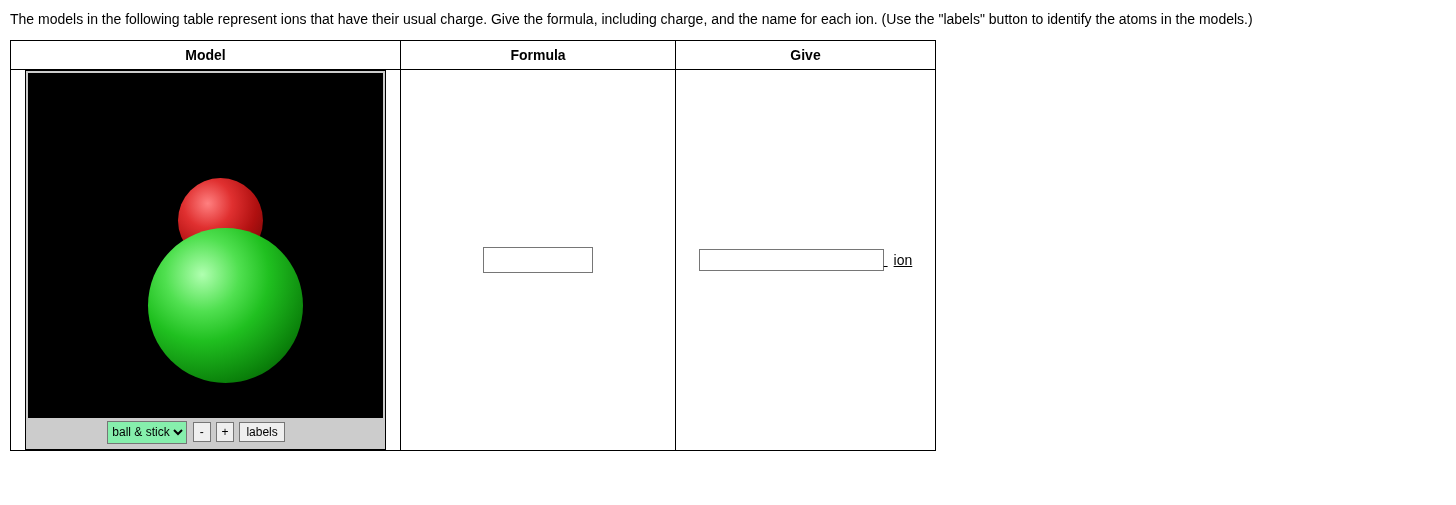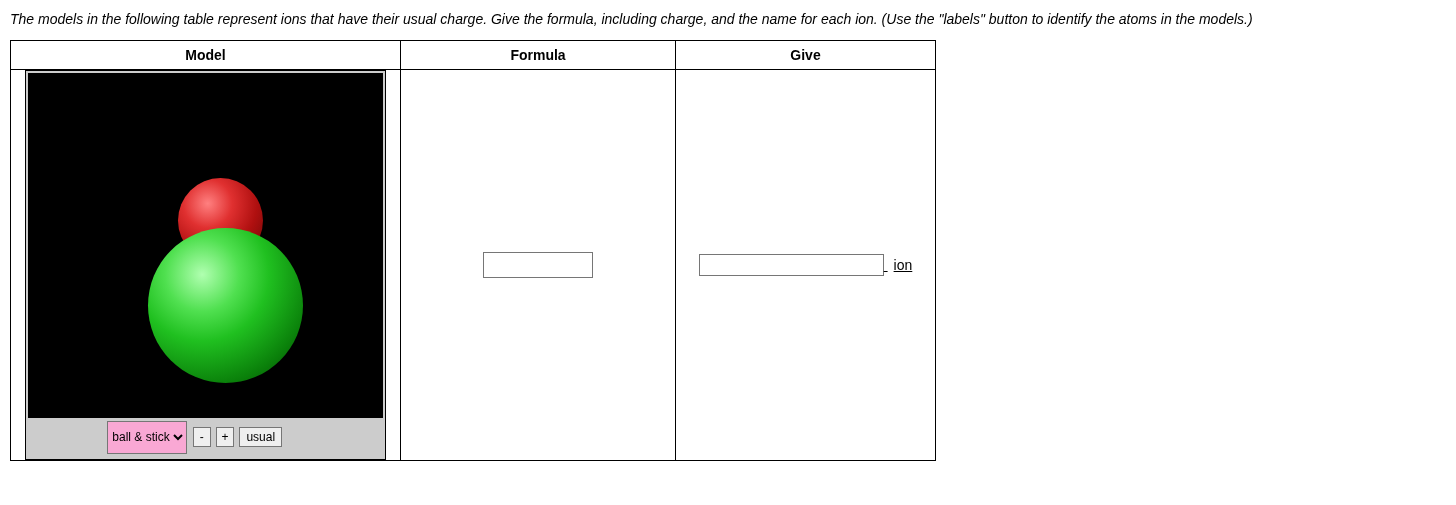--- a/index.html
+++ b/index.html
@@ -10,21 +10,20 @@
       padding: 10px;
       font-family: Verdana, Arial, sans-serif;
       font-size: 14px;
       color: #000;
       background: #fff;
     }
     .instructions {
       margin-bottom: 10px;
       line-height: 1.4;
       max-width: 1430px;
-      font-style: italic;
     }
     table.main-table {
       border-collapse: collapse;
       border: 1px solid #000;
       padding-left: 32px;
     }
     table.main-table th {
       border: 1px solid #000;
       padding: 6px 12px;
       font-weight: bold;
@@ -91,22 +90,22 @@
     .controls-row {
       background: #ccc;
       padding: 3px 4px;
       text-align: left;
       font-size: 12px;
     }
     .controls-row select {
       font-size: 12px;
       font-family: Arial, sans-serif;
       border: 1px solid #767676;
-      background: #f9a8d4;
-      height: 33px;
+      background: #86efac;
+      height: 23px;
       vertical-align: middle;
     }
     .controls-row button {
       font-size: 12px;
       font-family: Arial, sans-serif;
       border: 1px solid #767676;
       background: #efefef;
       padding: 1px 6px;
       height: 20px;
       vertical-align: middle;
@@ -162,21 +161,21 @@
             <div class="sphere-gray"></div>
             <div class="sphere-green"></div>
           </div>
           <div class="controls-row">
             <span class="left-pad"></span>
             <select>
               <option>ball &amp; stick</option>
             </select>
             <button class="small">-</button>
             <button class="small">+</button>
-            <button>usual</button>
+            <button>labels</button>
           </div>
         </div>
       </td>
       <td class="formula-cell">
         <input type="text" class="formula-input" value="" style="">
       </td>
       <td class="name-cell">
         <input type="text" class="name-input" value="" style="">
         <span class="name-suffix">ion</span>
       </td>

